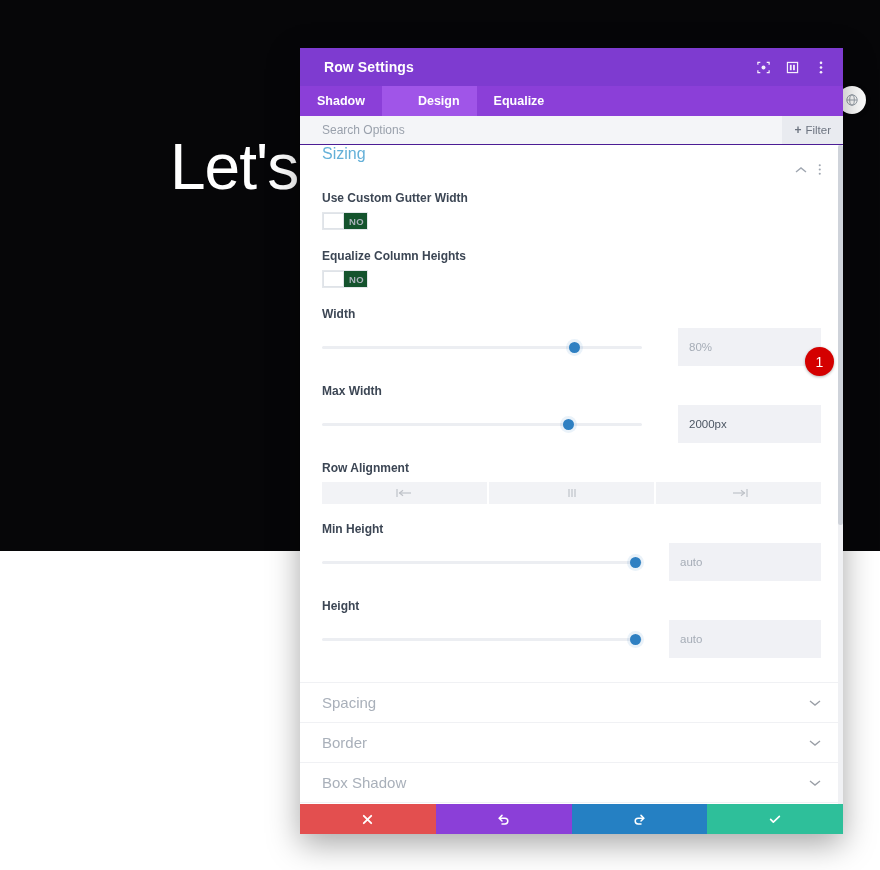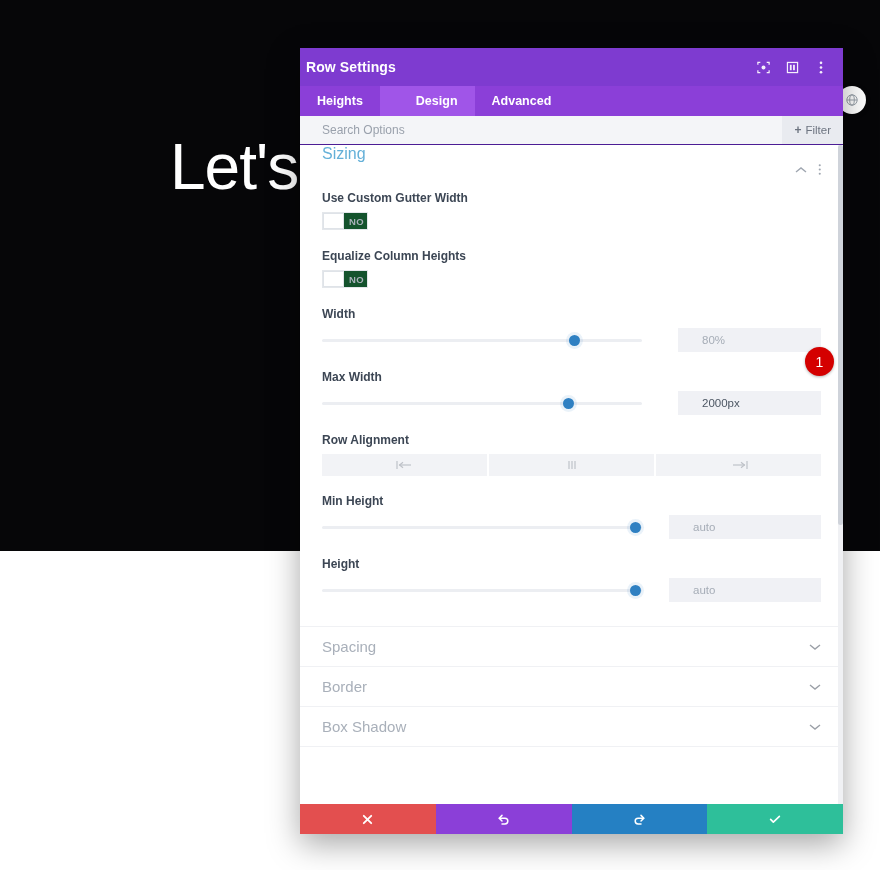--- a/index.html
+++ b/index.html
@@ -39,21 +39,21 @@
     background: #ffffff;
     box-shadow: 0 10px 30px rgba(0,0,0,.35);
     display: flex; flex-direction: column;
     overflow: hidden;
   }
 
   
   .dlg-head {
     height: 38px; background: #7e3bd0;
     display: flex; align-items: center;
-    padding: 0 14px 0 6px;
+    padding: 0 14px 0 24px;
     flex: 0 0 auto;
   }
   .dlg-title {
     color: #ffffff; font-size: 14px; font-weight: bold;
     letter-spacing: .1px;
   }
   .head-actions { margin-left: auto; display: flex; align-items: center; gap: 13px; }
   .head-ico { width: 16px; height: 16px; display:flex; align-items:center; justify-content:center; opacity:.92; cursor:pointer; }
   .head-ico svg { display: block; }
 
@@ -142,22 +142,22 @@
     position: relative; height: 12px; flex: 0 0 auto;
     width: 320px; display: flex; align-items: center;
   }
   .slider-rail { position: absolute; left: 0; right: 0; height: 3px; background: #eceef2; border-radius: 2px; }
   .slider-knob {
     position: absolute; width: 11px; height: 11px; border-radius: 50%;
     background: #2f80c2; cursor: pointer;
     box-shadow: 0 0 0 3px rgba(47,128,194,.10);
   }
   .val-box {
-    height: 24px; background: #f0f1f5;
-    display: flex; align-items: center; padding: 0 24px;
+    height: 38px; background: #f0f1f5;
+    display: flex; align-items: center; padding: 0 11px;
     font-size: 11.5px;
   }
   .val-box.ph { color: #a6adb7; }
   .val-box.filled { color: #4c5663; }
 
   
   .align-group { display: flex; gap: 2px; margin-bottom: 18px; }
   .align-btn {
     flex: 1 1 0; height: 22px; background: #f2f3f6;
     display: flex; align-items: center; justify-content: center;
@@ -233,23 +233,23 @@
         <svg width="4" height="15" viewBox="0 0 4 16" fill="#ffffff">
           <circle cx="2" cy="3" r="1.4"></circle>
             <circle cx="2" cy="8" r="1.4"></circle>
             <circle cx="2" cy="13" r="1.4"></circle>
         </svg>
       </span>
     </div>
   </div>
 
   <div class="dlg-tabs">
-    <div class="tab">Heights</div>
+    <div class="tab">Shadow</div>
     <div class="tab active">Design</div>
-    <div class="tab">Advanced</div>
+    <div class="tab">Equalize</div>
   </div>
 
   <div class="dlg-search">
     <input type="text" placeholder="Search Options" style="">
     <div class="filter-btn">
       <span class="filter-plus">+</span>
       <span>Filter</span>
     </div>
   </div>
 

